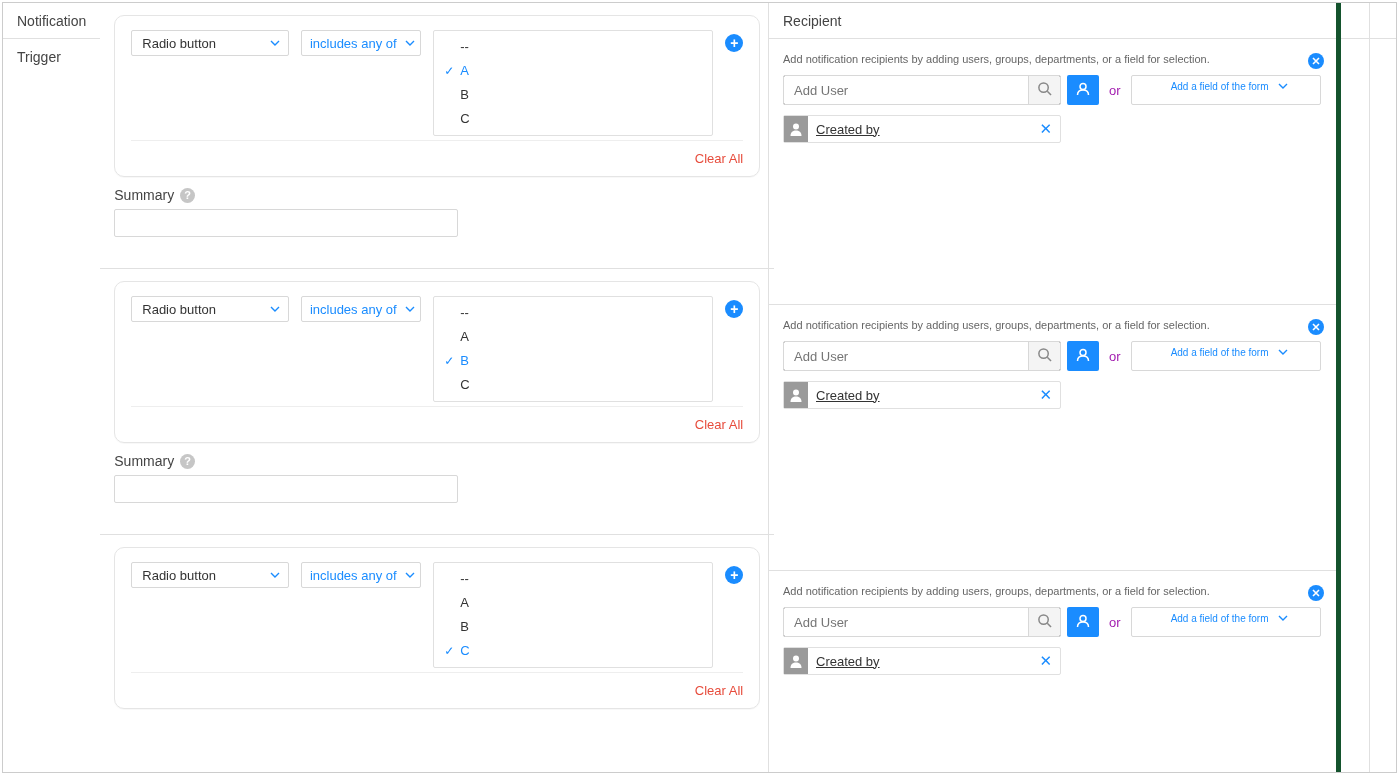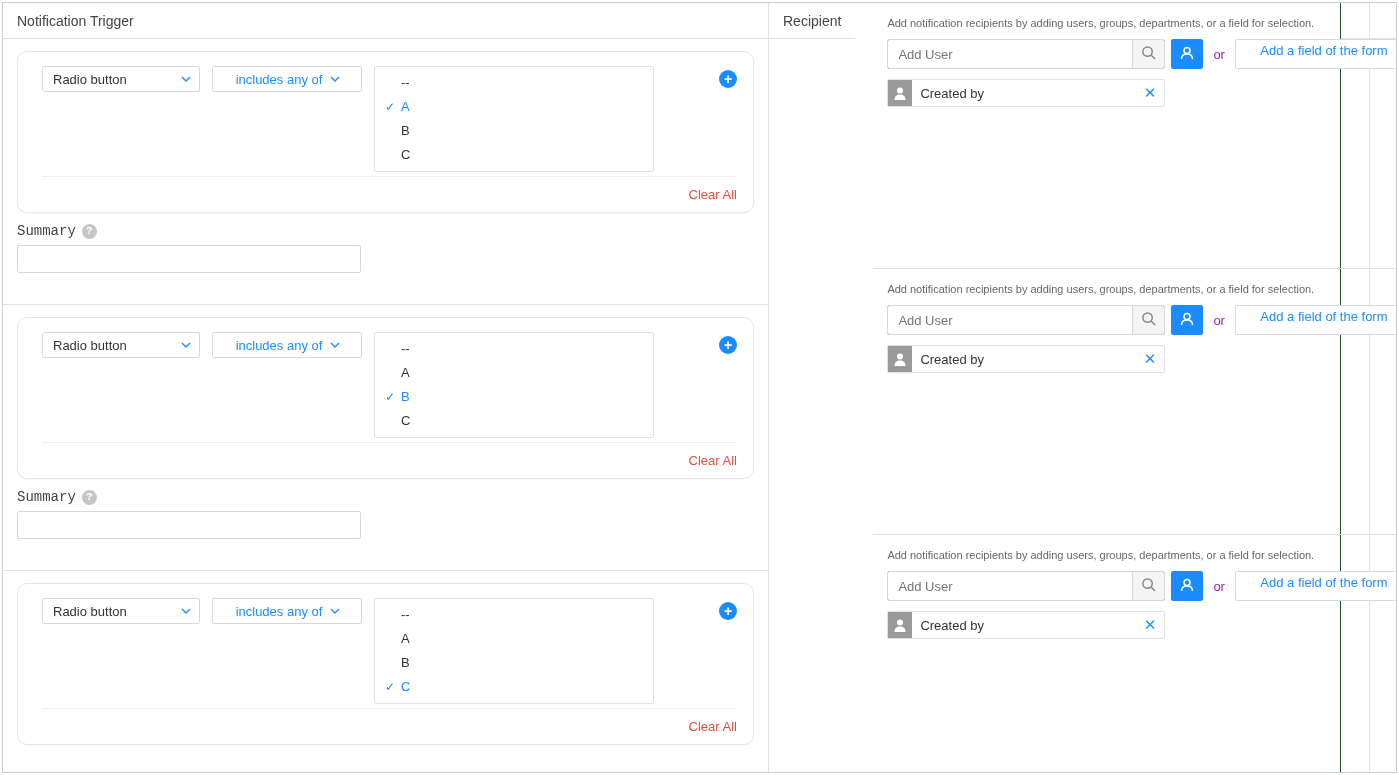--- a/index.html
+++ b/index.html
@@ -15,28 +15,27 @@
     margin: 2px;
     width: 1395px;
     height: 771px;
     display: flex;
     overflow: hidden;
   }
   .col-left {
     width: 766px;
     border-right: 1px solid #e0e0e0;
     display: flex;
-    flex-direction: column;
+    flex-direction: row;
   }
   .col-right {
     width: 572px;
-    border-right: 1px solid #14532d;
-    display: flex;
-    flex-direction: row;
-    gap: 18px;
+    border-right: 5px solid #14532d;
+    display: flex;
+    flex-direction: column;
   }
   .col-actions {
     flex: 1;
     border-right: 1px solid #e0e0e0;
   }
   .col-farright {
     width: 26px;
   }
   .col-header {
     height: 36px;
@@ -48,42 +47,42 @@
   }
   .row {
     border-bottom: 1px solid #e0e0e0;
   }
   .card-wrap {
     padding: 12px 14px 4px 14px;
   }
   .card {
     border: 1px solid #e5e5e5;
     border-radius: 10px;
-    padding: 14px 16px 10px 24px;
+    padding: 14px 16px 10px 16px;
     box-shadow: 0 1px 1px rgba(0,0,0,0.03);
   }
   .condition-row {
     display: flex;
     align-items: flex-start;
     gap: 12px;
   }
   .select-box {
     border: 1px solid #d8d8d8;
     border-radius: 2px;
     height: 26px;
     display: flex;
     align-items: center;
     justify-content: space-between;
     padding: 0 8px 0 10px;
     background: #fff;
     cursor: pointer;
     font-size: 13px;
   }
   .select-box.field { width: 158px; color: #333; }
-  .select-box.op    { width: 150px; color: #1a8cff; justify-content: center; gap:8px;}
+  .select-box.op    { width: 120px; color: #1a8cff; justify-content: center; gap:8px;}
   .select-box.op .label { flex: none; }
   .chevron {
     width: 10px; height: 6px; display: inline-block;
   }
   .chevron svg { display:block; }
   .values-box {
     border: 1px solid #e0e0e0;
     border-radius: 2px;
     width: 280px;
     padding: 4px 0;
@@ -135,21 +134,20 @@
   }
   .summary-block {
     padding: 6px 14px 14px 14px;
   }
   .summary-label {
     color: #444;
     font-size: 14px;
     display: flex;
     align-items: center;
     gap: 6px;
-    font-family: Liberation Mono, monospace;
   }
   .help-circle {
     width: 15px; height: 15px; border-radius: 50%;
     background: #c6c6c6; color: #fff;
     display: inline-flex; align-items: center; justify-content: center;
     font-size: 11px; font-weight: bold;
   }
   .summary-input {
     margin-top: 6px;
     width: 344px;
@@ -205,21 +203,21 @@
     cursor: pointer;
     border-radius: 2px;
   }
   .or-label { color: #a21caf; font-size: 13px; padding: 0 4px; }
   .add-field-btn {
     border: 1px solid #d8d8d8;
     height: 30px;
     border-radius: 2px;
     background: #fff;
     color: #1a8cff;
-    font-size: 13px;
+    font-size: 10px;
     padding: 0 10px 8px 18px;
     display: flex; align-items: center; gap: 10px;
     cursor: pointer;
     min-width: 190px;
     justify-content: center;
   }
   .recipient-chip {
     margin-top: 10px;
     width: 278px;
     height: 28px;
@@ -229,21 +227,21 @@
     padding: 0 0 0 0;
     font-size: 13px;
     color: #333;
   }
   .recipient-chip .avatar-sq {
     width: 24px; height: 26px;
     background: #9a9a9a;
     display: flex; align-items: center; justify-content: center;
     margin-right: 8px;
   }
-  .recipient-chip .chip-label { flex: 1; }
+  .recipient-chip .chip-label { flex: 1; text-decoration: underline; }
   .recipient-chip .chip-remove {
     color: #1a8cff;
     cursor: pointer;
     padding: 0 8px;
     font-size: 15px;
     background: none;
     border: none;
   }
   .delete-circle {
     position: absolute;

